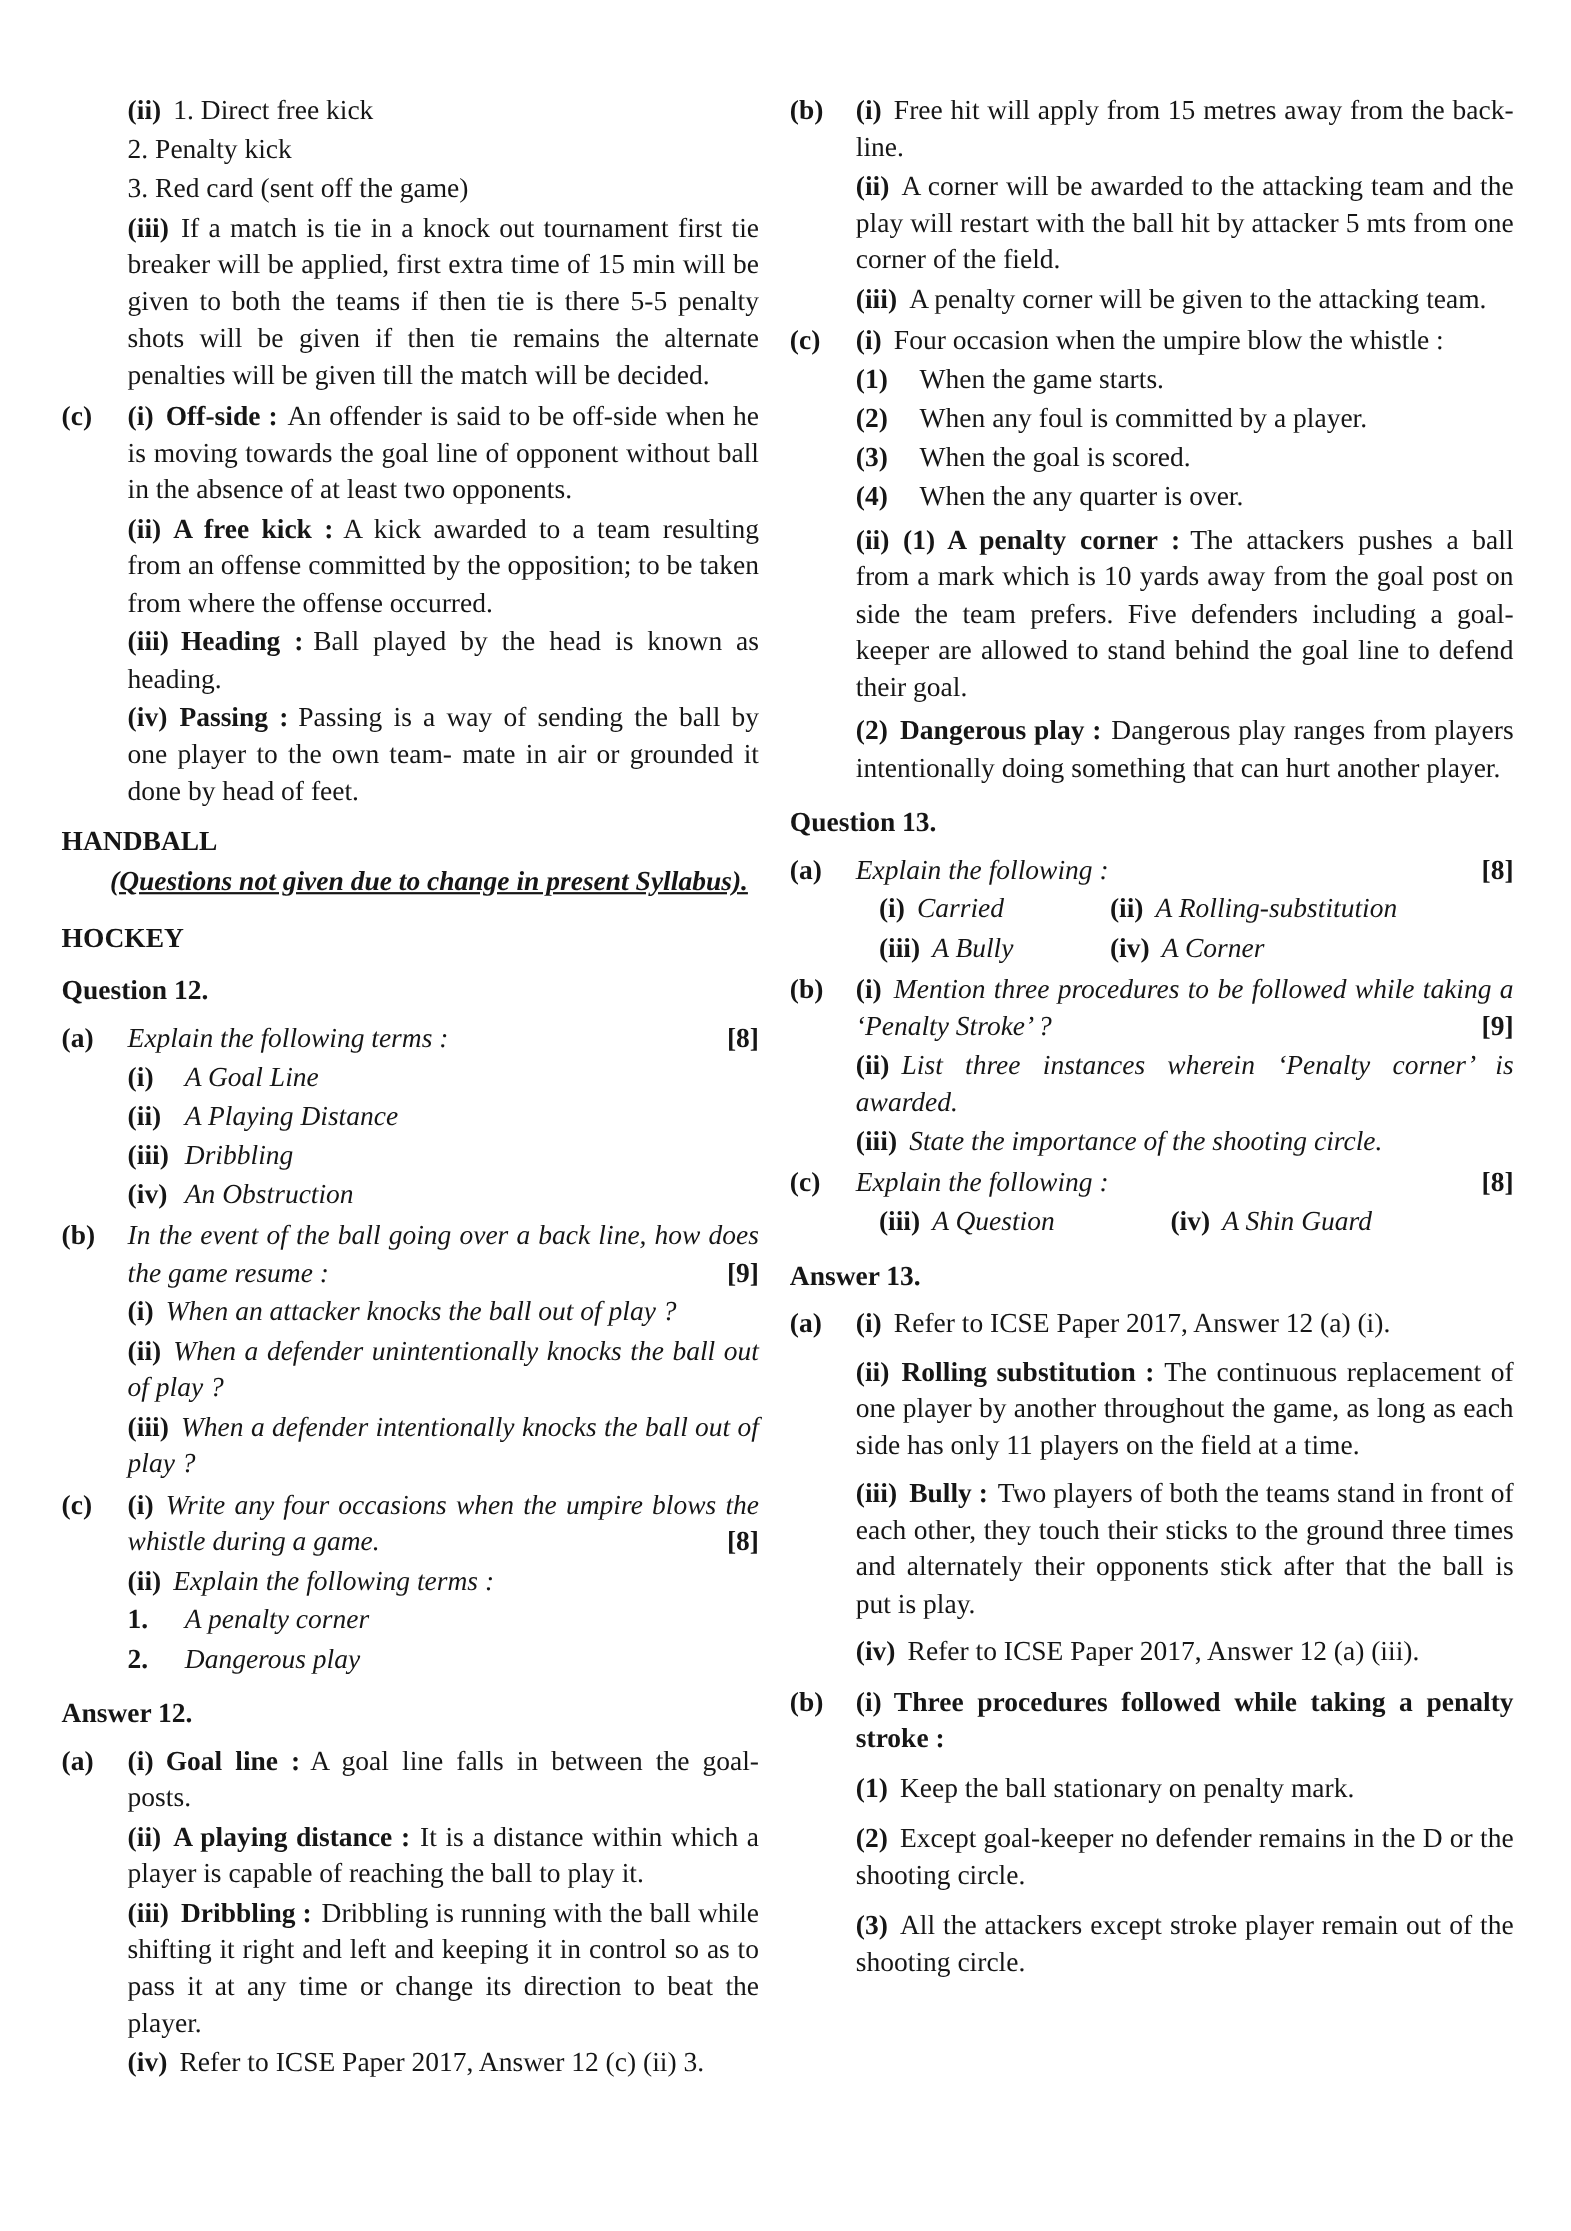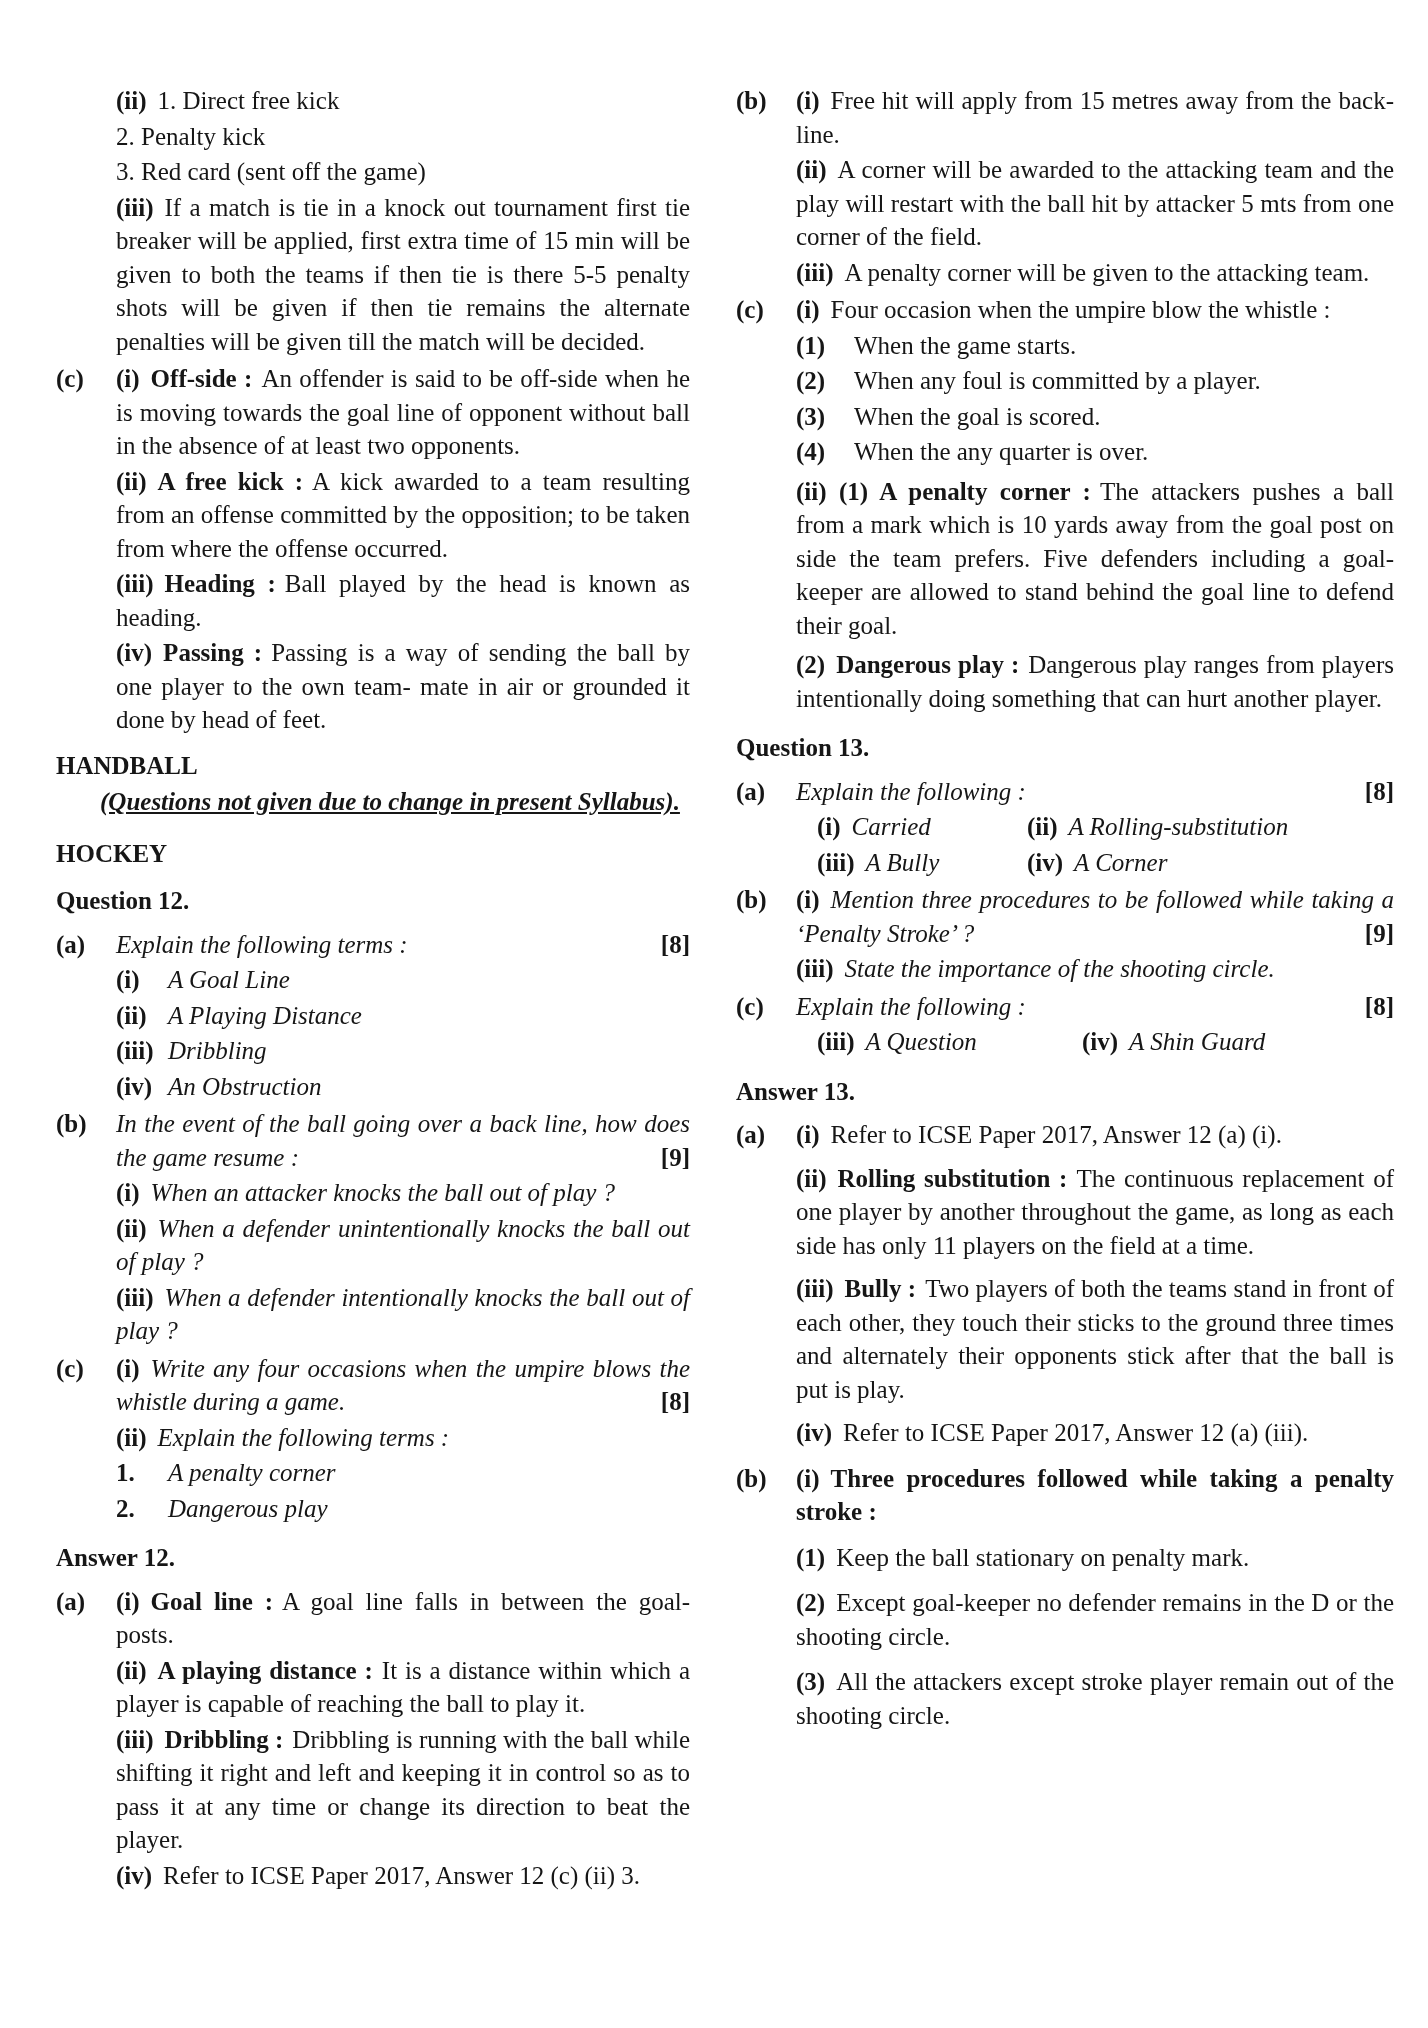--- a/index.html
+++ b/index.html
@@ -1,21 +1,21 @@
 <!DOCTYPE html>
 <html><head>
 <meta charset="utf-8">
 <style>
   html,body{margin:0;padding:0;}
   body{
     width:1428px;height:2028px;overflow:hidden;background:#ffffff;color:#161616;
     font-family:"Liberation Serif","DejaVu Serif",serif;
     font-size:25px;line-height:1.34;
   }
-  .page{display:flex;box-sizing:border-box;padding:84px 34px 0 56px;gap:46px;}
+  .page{display:flex;box-sizing:border-box;padding:84px 34px 0 56px;gap:28px;}
   .col{flex:0 0 auto;}
   .col-left{width:634px;}
   .col-right{width:658px;}
   .row{display:flex;margin-bottom:2px;}
   .lab{flex:0 0 60px;font-weight:700;}
   .bod{flex:1 1 auto;min-width:0;}
   .p{margin:0 0 2px;}
   .just{text-align:justify;}
   .num{font-weight:700;margin-right:11px;}
   .term{font-weight:700;margin-right:9px;}
@@ -190,20 +190,21 @@
           <span class="c210"><span class="num">(iii)</span><span class="it">A Bully</span></span>
           <span><span class="num">(iv)</span><span class="it">A Corner</span></span>
         </div>
       </div>
     </div>
 
     <div class="row">
       <div class="lab">(b)</div>
       <div class="bod">
         <p class="p just"><span class="num">(i)</span><span class="it">Mention three procedures to be followed while taking a ‘Penalty Stroke’ ?</span><span class="mark">[9]</span></p>
+        <p class="p just"><span class="num">(ii)</span><span class="it">List three instances wherein ‘Penalty corner’ is awarded.</span></p>
         <p class="p just"><span class="num">(iii)</span><span class="it">State the importance of the shooting circle.</span></p>
       </div>
     </div>
 
     <div class="row">
       <div class="lab">(c)</div>
       <div class="bod">
         <div class="hl">
             <span class="it">Explain the following :</span>
             <span class="b">[8]</span>

